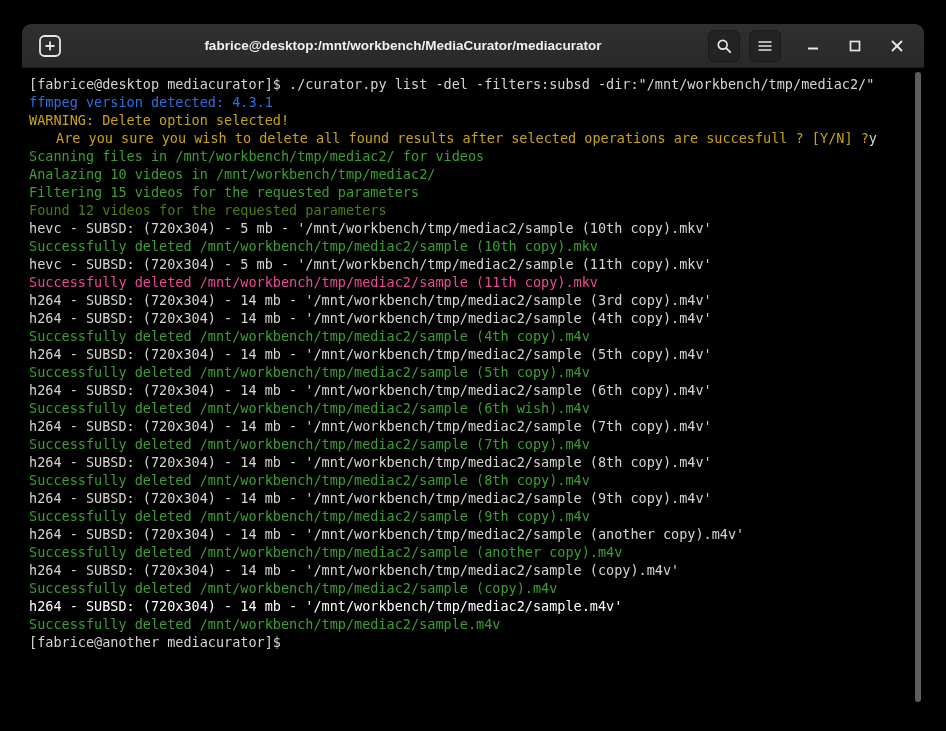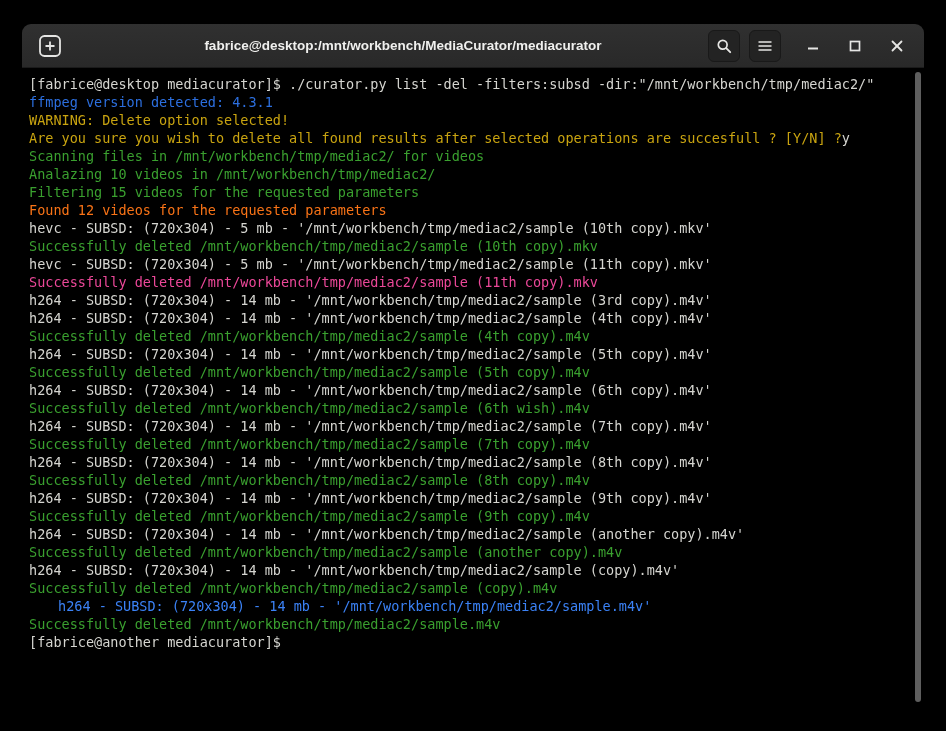--- a/index.html
+++ b/index.html
@@ -112,25 +112,25 @@
           </span>
         </div>
       </div>
     </div>
   </div>
 
   <div class="terminal">
       <div class="term-line"><span style="color: rgb(213, 213, 208);">[fabrice@desktop mediacurator]$ ./curator.py list -del -filters:subsd -dir:"/mnt/workbench/tmp/mediac2/"</span></div>
       <div class="term-line"><span style="color: rgb(44, 111, 223);">ffmpeg version detected: 4.3.1</span></div>
       <div class="term-line"><span style="color: rgb(201, 164, 16);">WARNING: Delete option selected!</span></div>
-      <div class="term-line"><span style="color: rgb(201, 164, 16);">Are you sure you wish to delete all found results after selected operations are succesfull ? [Y/N] ?</span><span style="color: rgb(213, 213, 208);">y</span></div>
+      <div class="term-line"><span style="color: rgb(201, 164, 16); margin-left: 27px;">Are you sure you wish to delete all found results after selected operations are succesfull ? [Y/N] ?</span><span style="color: rgb(213, 213, 208);">y</span></div>
       <div class="term-line"><span style="color: rgb(58, 160, 47);">Scanning files in /mnt/workbench/tmp/mediac2/ for videos</span></div>
       <div class="term-line"><span style="color: rgb(58, 160, 47);">Analazing 10 videos in /mnt/workbench/tmp/mediac2/</span></div>
       <div class="term-line"><span style="color: rgb(58, 160, 47); margin-top: 28px;">Filtering 15 videos for the requested parameters</span></div>
-      <div class="term-line"><span style="color: #f97316;">Found 12 videos for the requested parameters</span></div>
+      <div class="term-line"><span style="color: #4d7c0f;">Found 12 videos for the requested parameters</span></div>
       <div class="term-line"><span style="color: rgb(213, 213, 208);">hevc - SUBSD: (720x304) - 5 mb - '/mnt/workbench/tmp/mediac2/sample (10th copy).mkv'</span></div>
       <div class="term-line"><span style="color: rgb(58, 160, 47);">Successfully deleted /mnt/workbench/tmp/mediac2/sample (10th copy).mkv</span></div>
       <div class="term-line"><span style="color: rgb(213, 213, 208);">hevc - SUBSD: (720x304) - 5 mb - '/mnt/workbench/tmp/mediac2/sample (11th copy).mkv'</span></div>
       <div class="term-line"><span style="color: #ec4899;">Successfully deleted /mnt/workbench/tmp/mediac2/sample (11th copy).mkv</span></div>
       <div class="term-line"><span style="color: rgb(213, 213, 208);">h264 - SUBSD: (720x304) - 14 mb - '/mnt/workbench/tmp/mediac2/sample (3rd copy).m4v'</span></div>
       <div class="term-line"><span style="color: rgb(213, 213, 208);">h264 - SUBSD: (720x304) - 14 mb - '/mnt/workbench/tmp/mediac2/sample (4th copy).m4v'</span></div>
       <div class="term-line"><span style="color: rgb(58, 160, 47);">Successfully deleted /mnt/workbench/tmp/mediac2/sample (4th copy).m4v</span></div>
       <div class="term-line"><span style="color: rgb(213, 213, 208);">h264 - SUBSD: (720x304) - 14 mb - '/mnt/workbench/tmp/mediac2/sample (5th copy).m4v'</span></div>
       <div class="term-line"><span style="color: rgb(58, 160, 47);">Successfully deleted /mnt/workbench/tmp/mediac2/sample (5th copy).m4v</span></div>
       <div class="term-line"><span style="color: rgb(213, 213, 208);">h264 - SUBSD: (720x304) - 14 mb - '/mnt/workbench/tmp/mediac2/sample (6th copy).m4v'</span></div>
@@ -138,21 +138,21 @@
       <div class="term-line"><span style="color: rgb(213, 213, 208);">h264 - SUBSD: (720x304) - 14 mb - '/mnt/workbench/tmp/mediac2/sample (7th copy).m4v'</span></div>
       <div class="term-line"><span style="color: rgb(58, 160, 47);">Successfully deleted /mnt/workbench/tmp/mediac2/sample (7th copy).m4v</span></div>
       <div class="term-line"><span style="color: rgb(213, 213, 208);">h264 - SUBSD: (720x304) - 14 mb - '/mnt/workbench/tmp/mediac2/sample (8th copy).m4v'</span></div>
       <div class="term-line"><span style="color: rgb(58, 160, 47);">Successfully deleted /mnt/workbench/tmp/mediac2/sample (8th copy).m4v</span></div>
       <div class="term-line"><span style="color: rgb(213, 213, 208);">h264 - SUBSD: (720x304) - 14 mb - '/mnt/workbench/tmp/mediac2/sample (9th copy).m4v'</span></div>
       <div class="term-line"><span style="color: rgb(58, 160, 47);">Successfully deleted /mnt/workbench/tmp/mediac2/sample (9th copy).m4v</span></div>
       <div class="term-line"><span style="color: rgb(213, 213, 208);">h264 - SUBSD: (720x304) - 14 mb - '/mnt/workbench/tmp/mediac2/sample (another copy).m4v'</span></div>
       <div class="term-line"><span style="color: rgb(58, 160, 47);">Successfully deleted /mnt/workbench/tmp/mediac2/sample (another copy).m4v</span></div>
       <div class="term-line"><span style="color: rgb(213, 213, 208);">h264 - SUBSD: (720x304) - 14 mb - '/mnt/workbench/tmp/mediac2/sample (copy).m4v'</span></div>
       <div class="term-line"><span style="color: rgb(58, 160, 47); text-align: center;">Successfully deleted /mnt/workbench/tmp/mediac2/sample (copy).m4v</span></div>
-      <div class="term-line"><span style="color: #3b82f6; margin-left: 29px;">h264 - SUBSD: (720x304) - 14 mb - '/mnt/workbench/tmp/mediac2/sample.m4v'</span></div>
+      <div class="term-line"><span style="color: #ffffff;">h264 - SUBSD: (720x304) - 14 mb - '/mnt/workbench/tmp/mediac2/sample.m4v'</span></div>
       <div class="term-line"><span style="color: rgb(58, 160, 47);">Successfully deleted /mnt/workbench/tmp/mediac2/sample.m4v</span></div>
       <div class="term-line"><span style="color: rgb(213, 213, 208);">[fabrice@another mediacurator]$</span></div>
     </div>
 
   <div class="scrollbar">
     <div class="scroll-thumb"></div>
   </div>
 
 </div>
 

